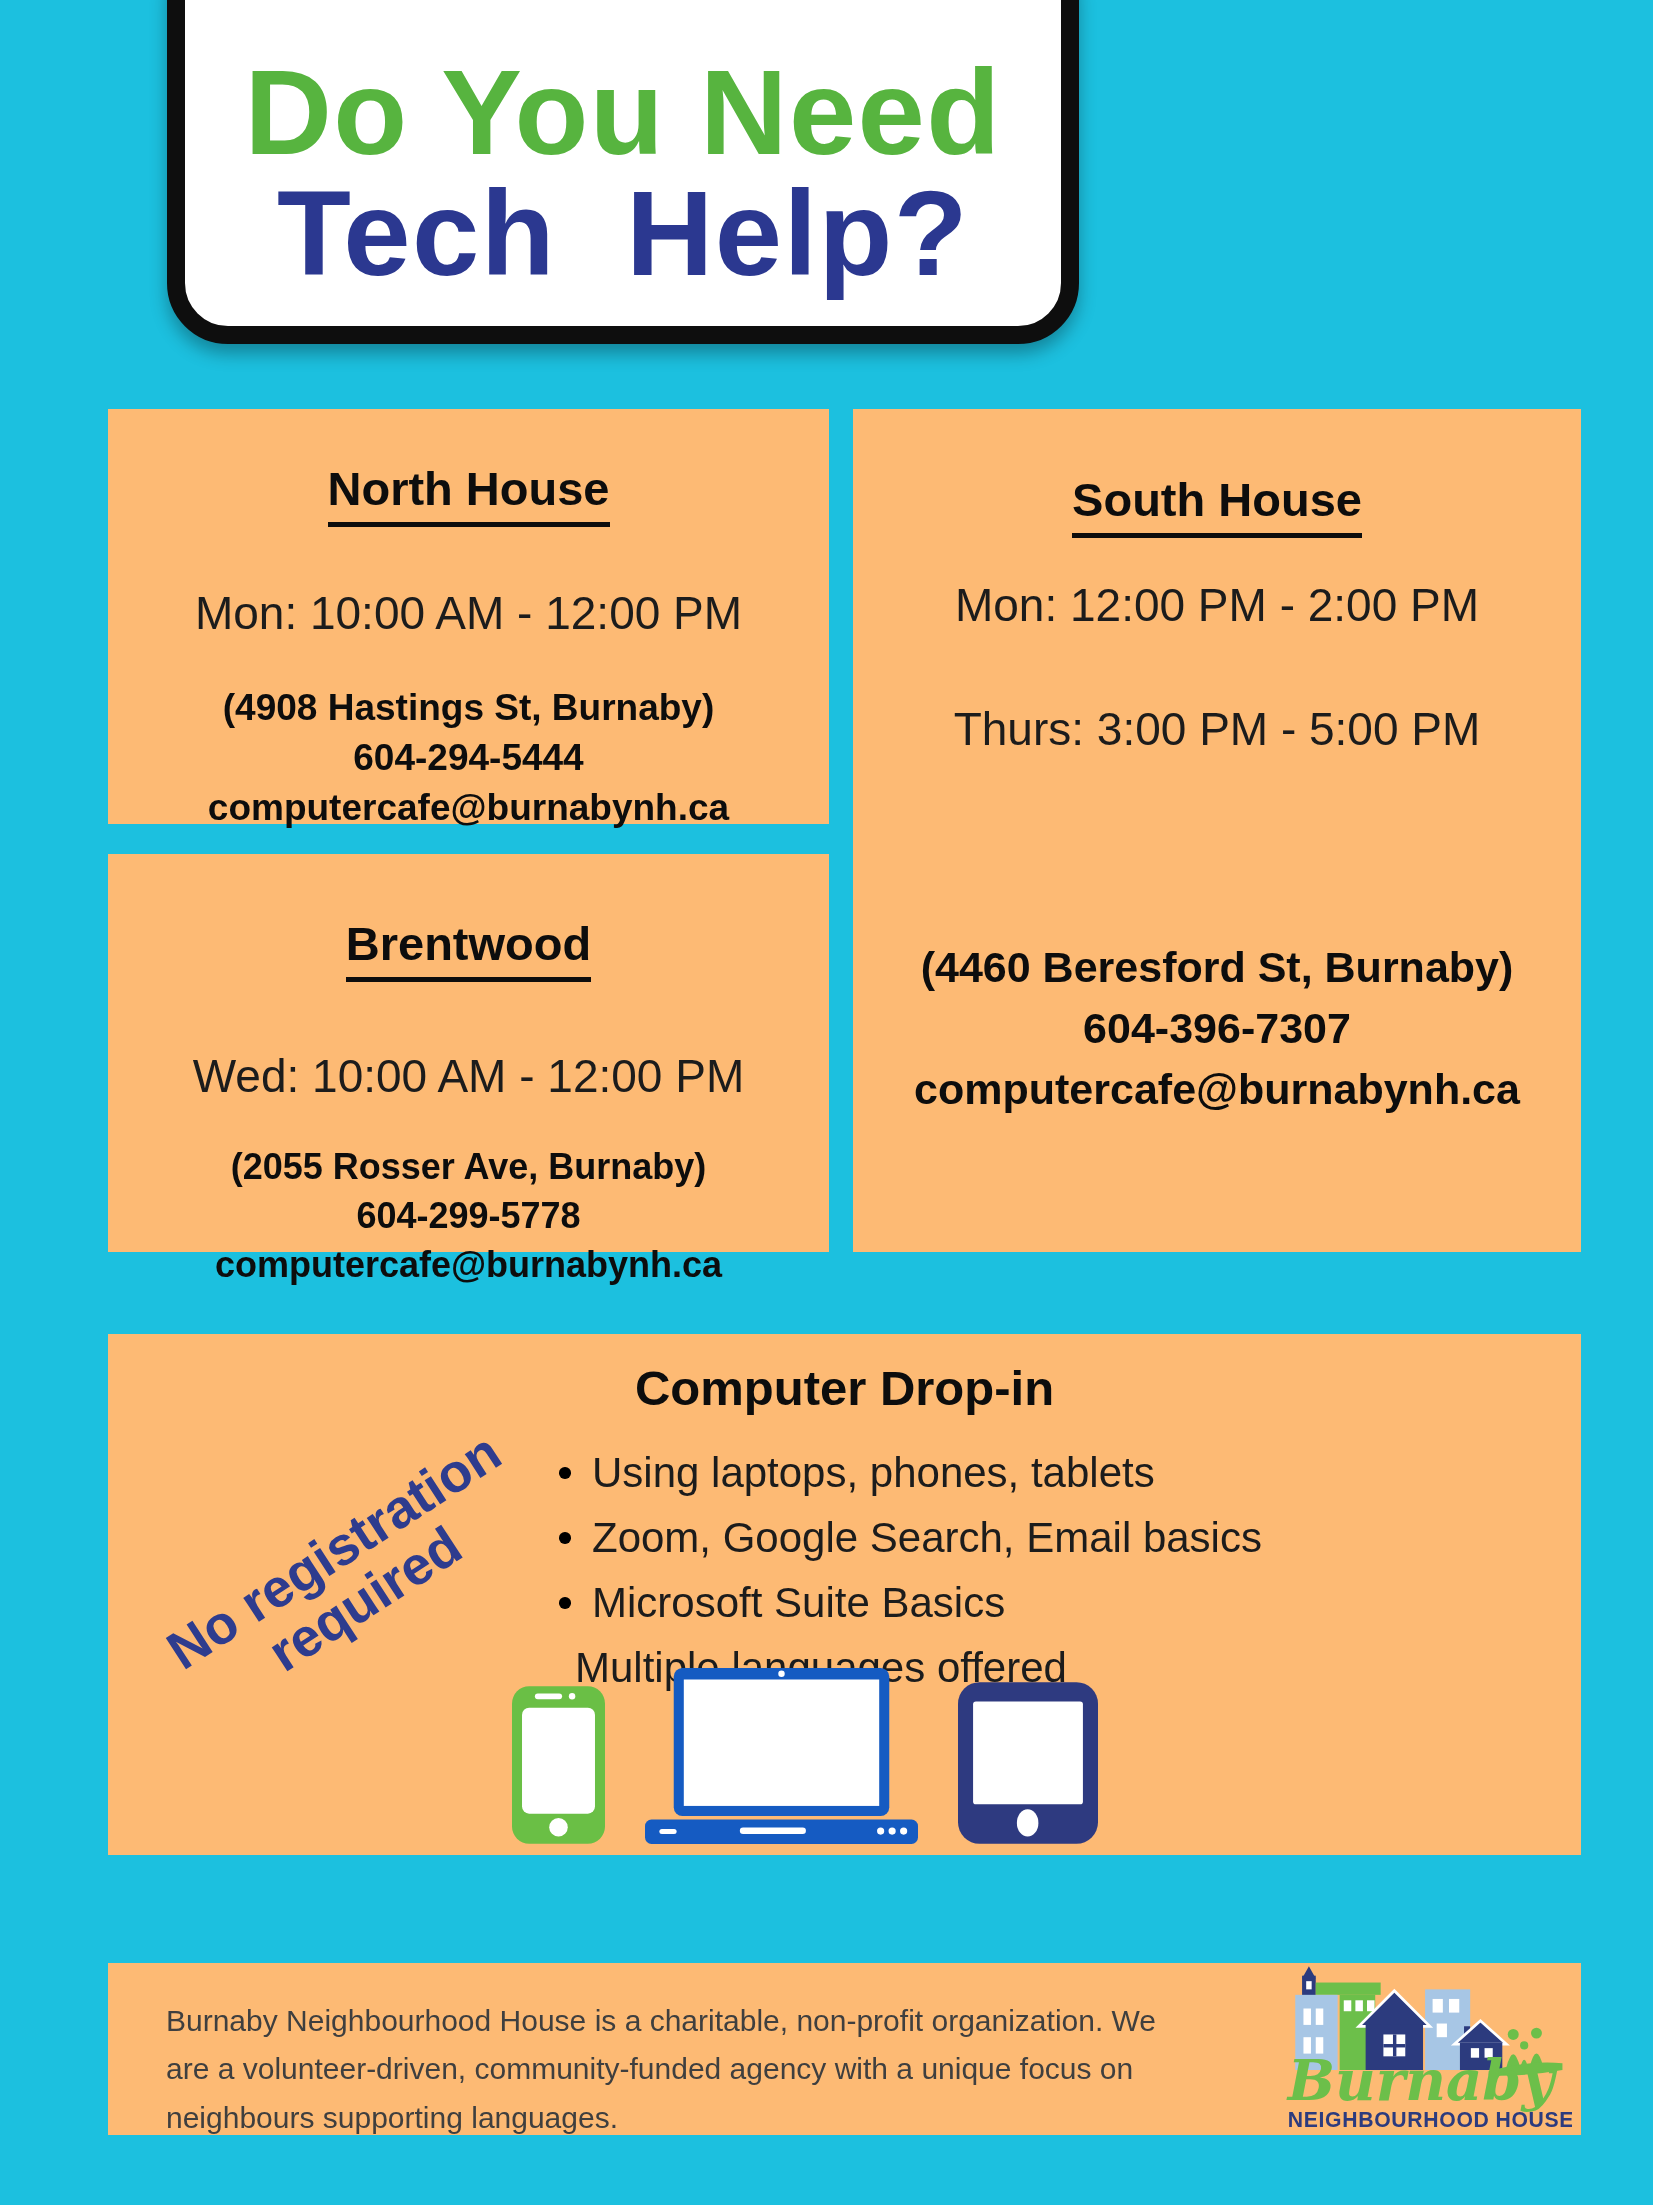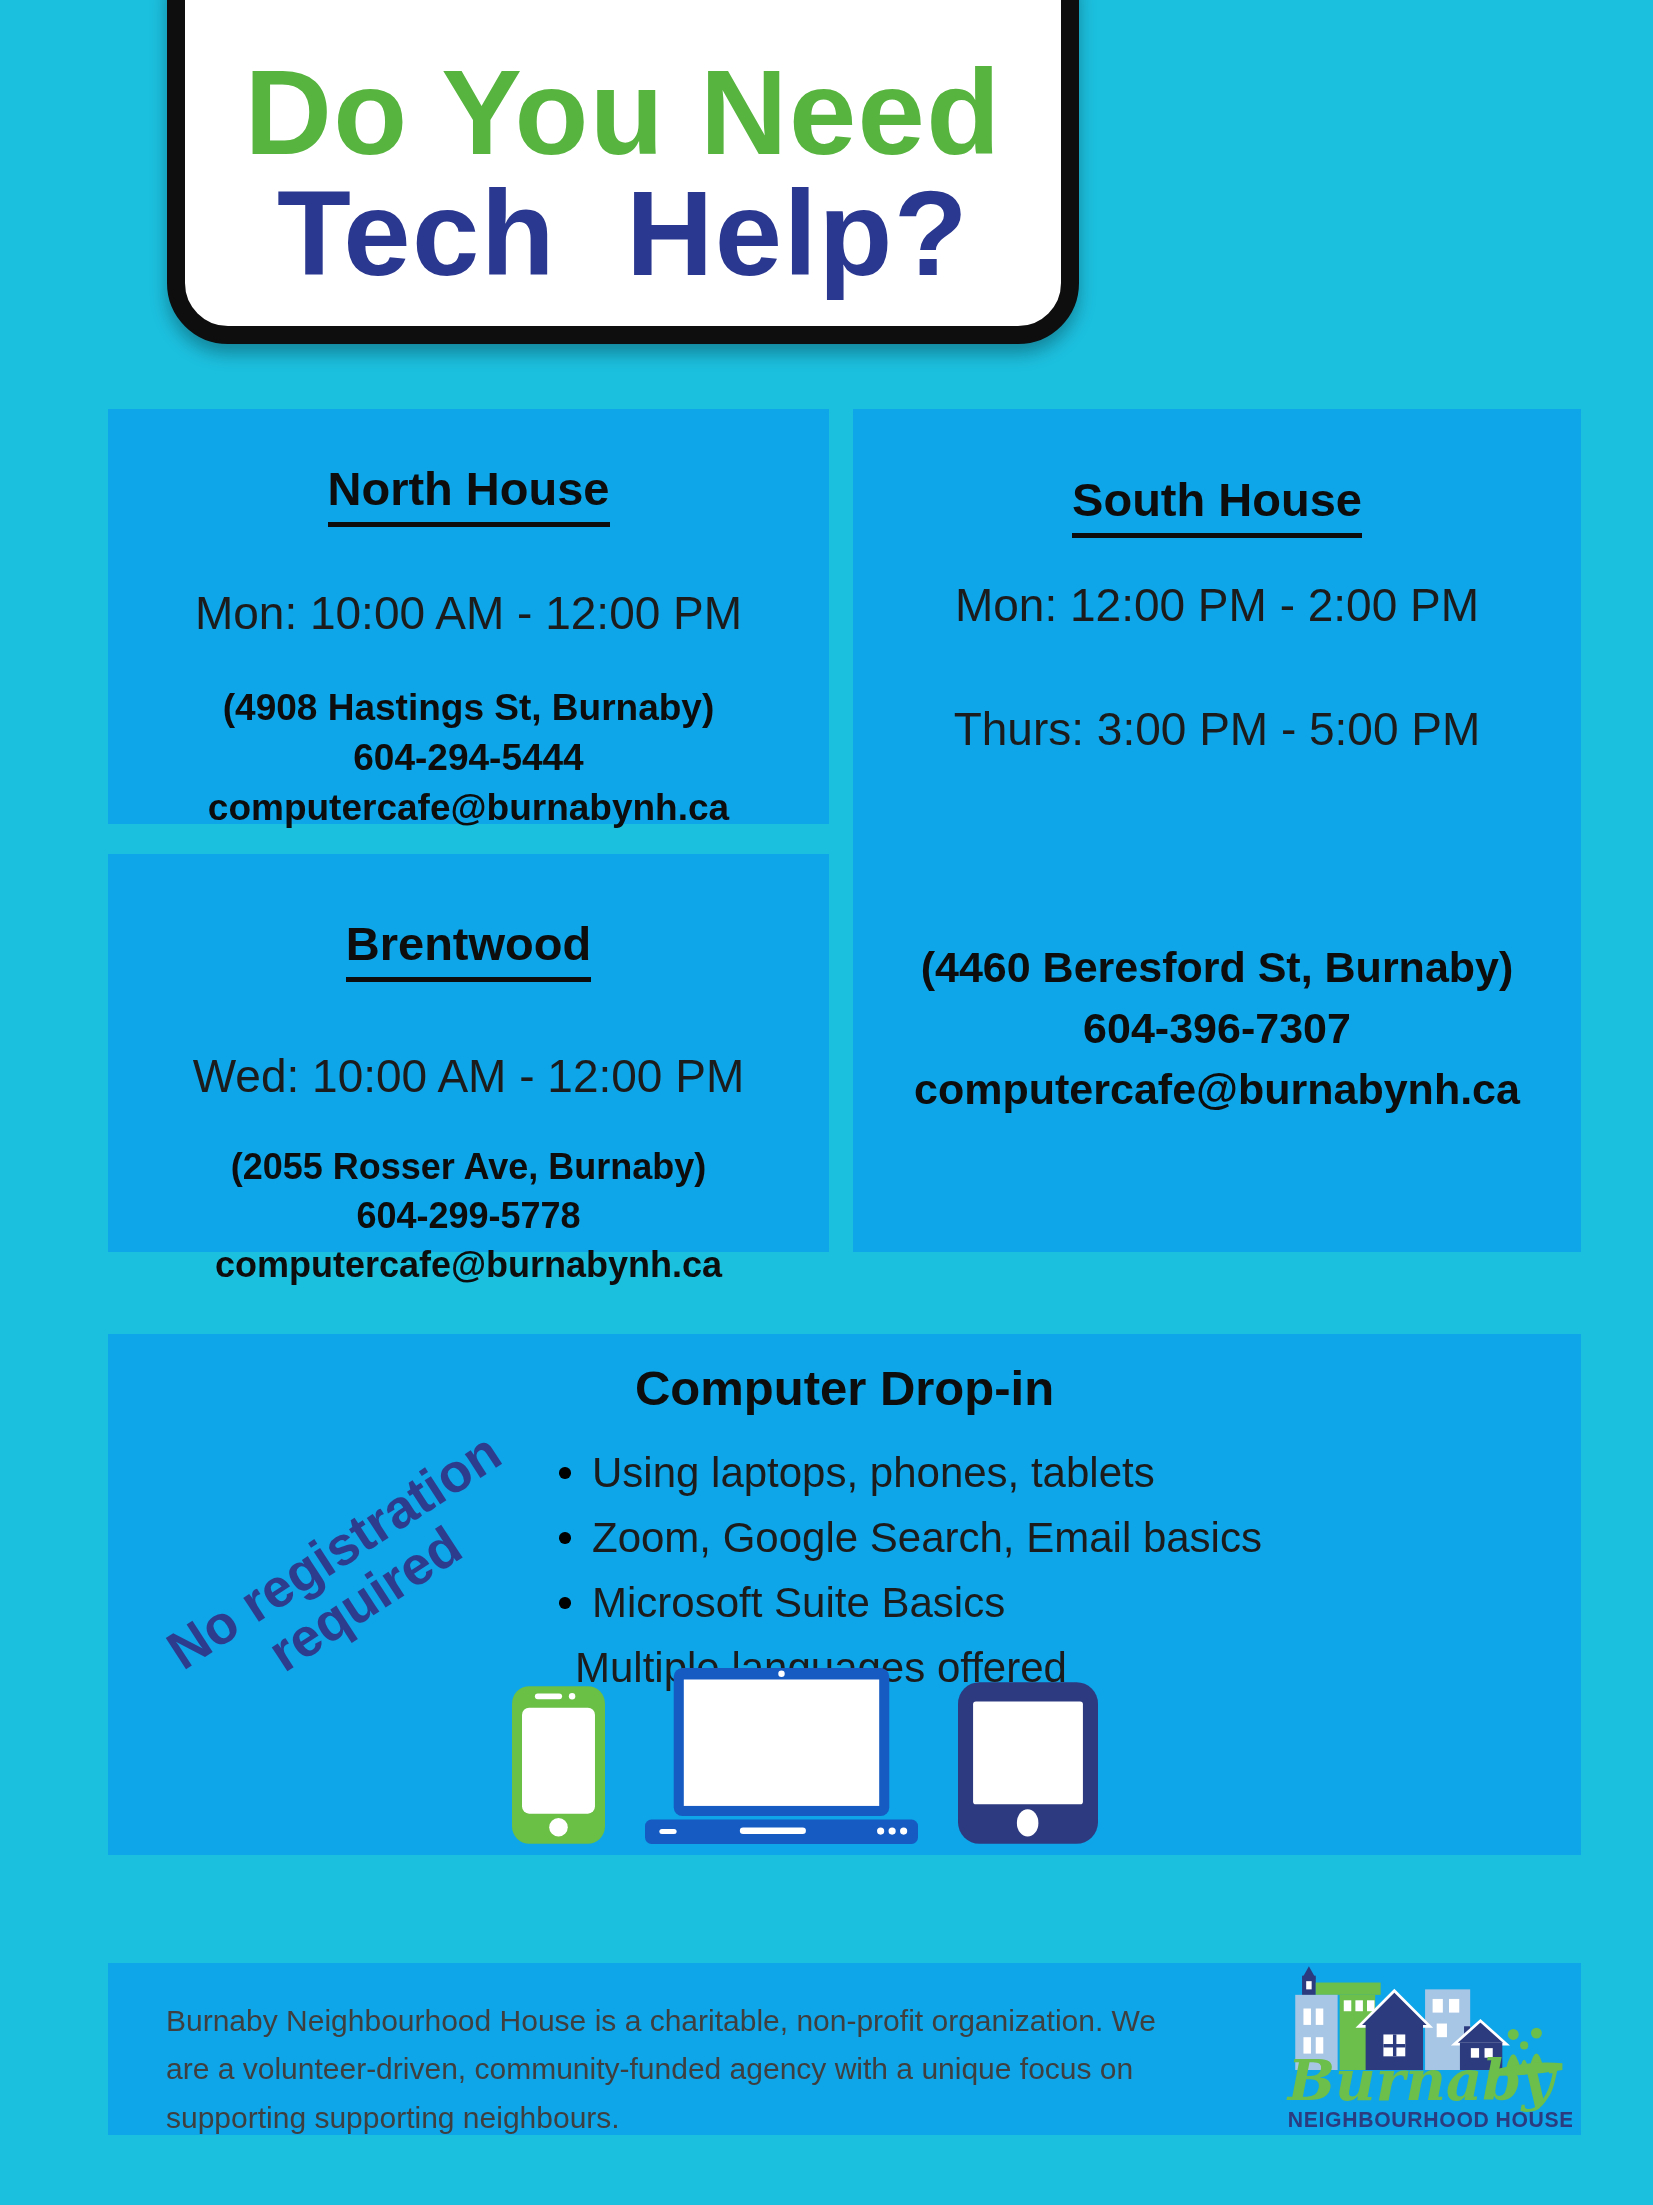--- a/index.html
+++ b/index.html
@@ -12,21 +12,21 @@
     position:absolute;left:167px;top:-65px;width:912px;height:409px;
     background:#ffffff;border:18.7px solid #0e0e0e;border-radius:61px;
     box-shadow:0 10px 17px rgba(0,0,0,.30);
     box-sizing:border-box;display:flex;flex-direction:column;
     align-items:center;justify-content:flex-end;padding-bottom:32px;
   }
   .title-line{font-weight:bold;font-size:121px;line-height:1.0;letter-spacing:1.4px;white-space:pre;}
   .title-line.green{color:#57B43F;}
   .title-line.navy{color:#2B3890;}
   
-  .box{position:absolute;background:#0ea5e9;text-align:center;}
+  .box{position:absolute;background:#fdba74;text-align:center;}
   .box-north{left:108px;top:409px;width:721px;height:415px;}
   .box-south{left:853px;top:409px;width:728px;height:843px;}
   .box-brentwood{left:108px;top:854px;width:721px;height:398px;}
   .box-dropin{left:108px;top:1334px;width:1473px;height:521px;}
   .box-footer{left:108px;top:1963px;width:1473px;height:172px;text-align:left;}
   h2.loc-name{margin:0;font-size:47px;font-weight:bold;color:#0d0d0d;}
   h2.loc-name span{display:inline-block;border-bottom:5px solid #0d0d0d;padding-bottom:5.7px;}
   .sched{margin:0;font-size:46px;font-weight:400;color:#1c1c1c;}
   .contact{font-weight:bold;color:#0d0d0d;}
   .contact p{margin:0;}
@@ -157,21 +157,21 @@
         <rect x="21" y="27" width="153" height="143" rx="4" fill="#ffffff"></rect>
         <ellipse cx="97" cy="196" rx="15" ry="19" fill="#ffffff"></ellipse>
       </svg>
     </div>
   </section>
 
   <section class="box box-footer">
     <div class="about">
       <p>Burnaby Neighbourhood House is a charitable, non-profit organization. We</p>
       <p>are a volunteer-driven, community-funded agency with a unique focus on</p>
-      <p>supporting supporting neighbours.</p>
+      <p>neighbours supporting languages.</p>
     </div>
     <svg class="logo" width="287" height="167" viewBox="0 0 420 244">
 
       <g>
         <rect x="25" y="14" width="20" height="30" fill="#2C3B7E"></rect>
         <polygon points="25,18 45,18 35,0" fill="#2C3B7E"></polygon>
         <rect x="31" y="22" width="8" height="12" fill="#ffffff"></rect>
         <rect x="45" y="24" width="95" height="18" fill="#6CBF4A"></rect>
         <rect x="15" y="42" width="62" height="110" fill="#A7C6E5"></rect>
         <rect x="27" y="62" width="11" height="24" fill="#ffffff"></rect>

